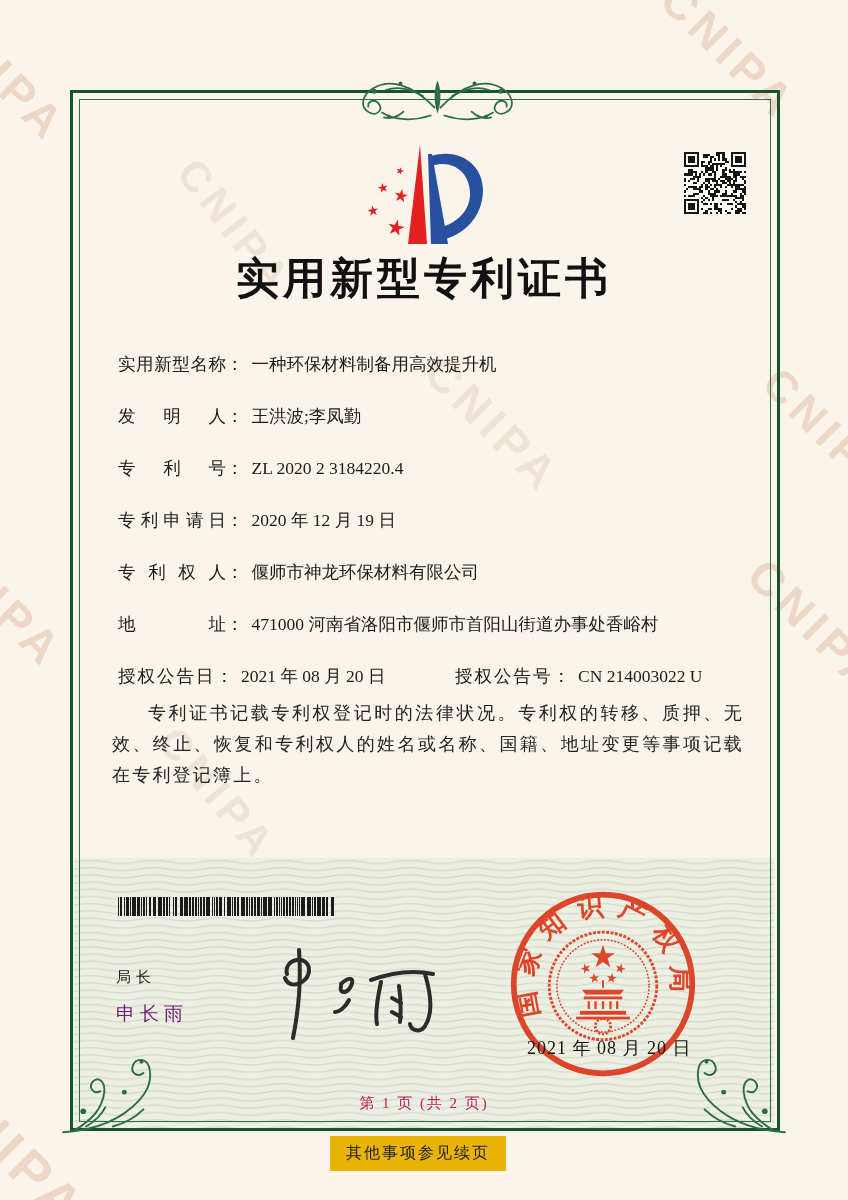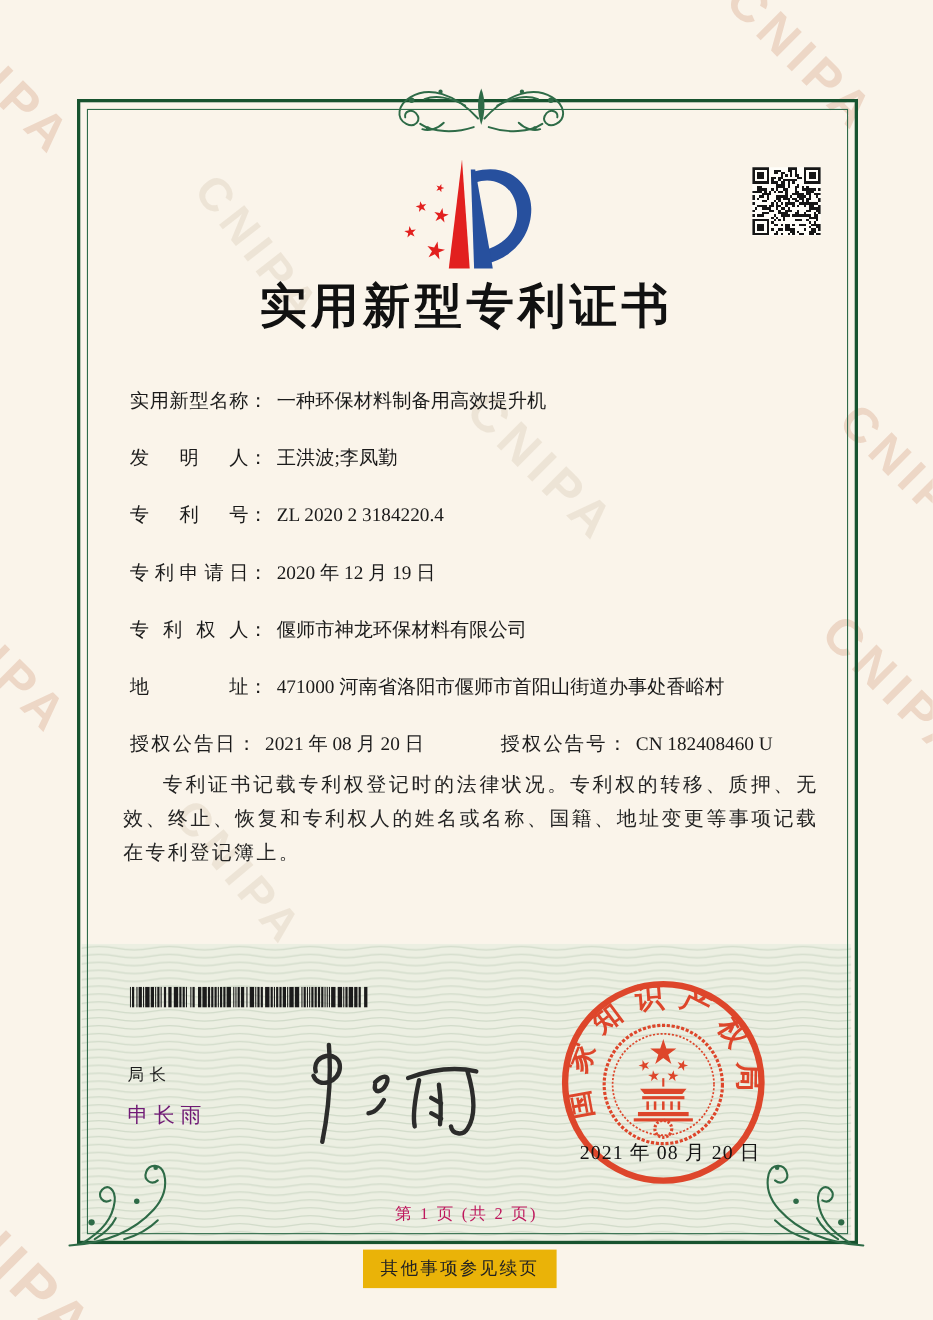--- a/index.html
+++ b/index.html
@@ -507,21 +507,21 @@
       <span class="jlabel">
           <span>地</span>
           <span>址</span>
         </span><span>：</span><span class="fvalue">471000 河南省洛阳市偃师市首阳山街道办事处香峪村</span>
     </div>
     <div class="grow">
       <span>
         <span class="glabel">授权公告日</span><span>：</span><span class="fvalue">2021 年 08 月 20 日</span>
       </span>
       <span class="gcol2">
-        <span class="glabel">授权公告号</span><span>：</span><span class="fvalue">CN 182408460 U</span>
+        <span class="glabel">授权公告号</span><span>：</span><span class="fvalue">CN 214003022 U</span>
       </span>
     </div>
   </div>
 
   <div class="paras">
     <p>专利证书记载专利权登记时的法律状况。专利权的转移、质押、无效、终止、恢复和专利权人的姓名或名称、国籍、地址变更等事项记载在专利登记簿上。</p>
   </div>
 
   <svg id="barcode" class="barcode" viewBox="0 0 218 19" preserveAspectRatio="none">
       <rect x="0" y="0" width="1" height="19" fill="#1b1b1b"></rect>

